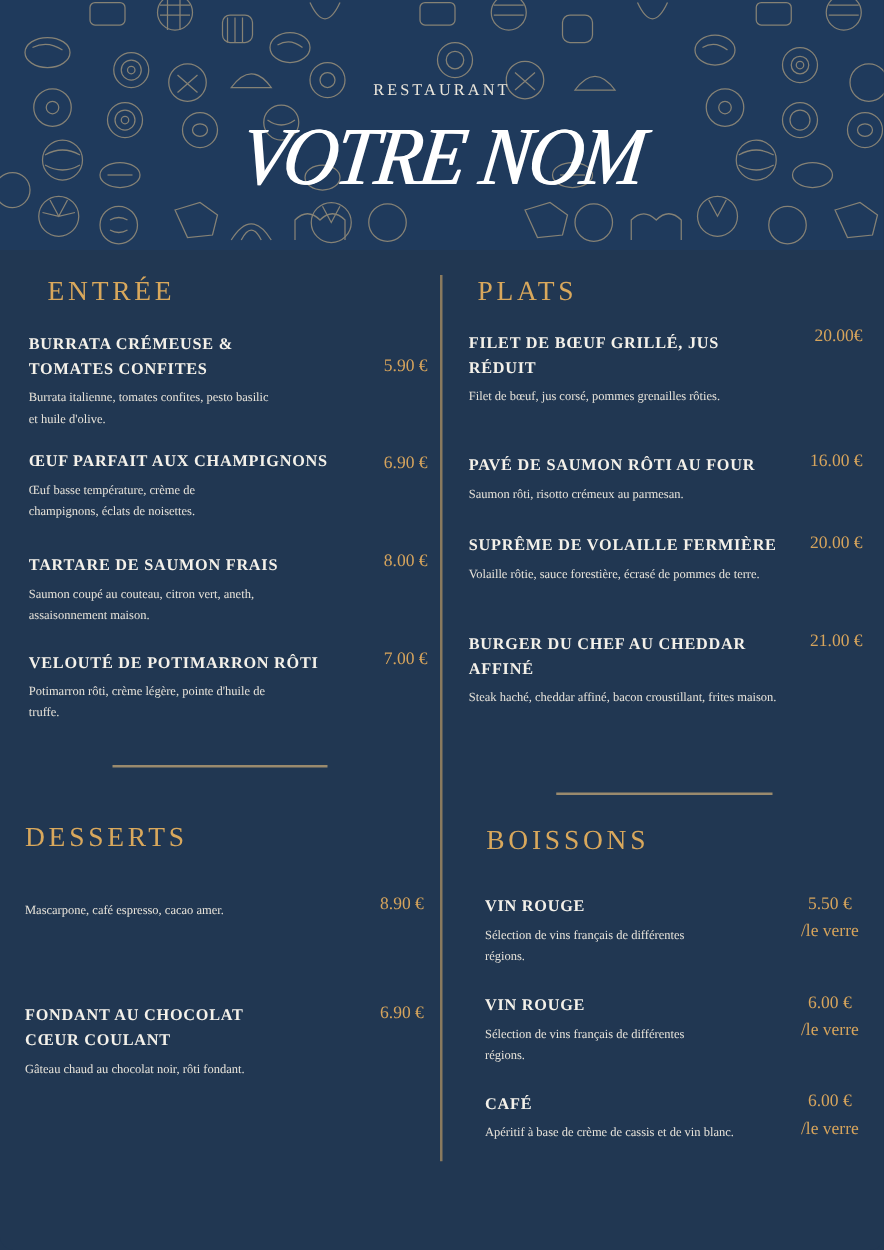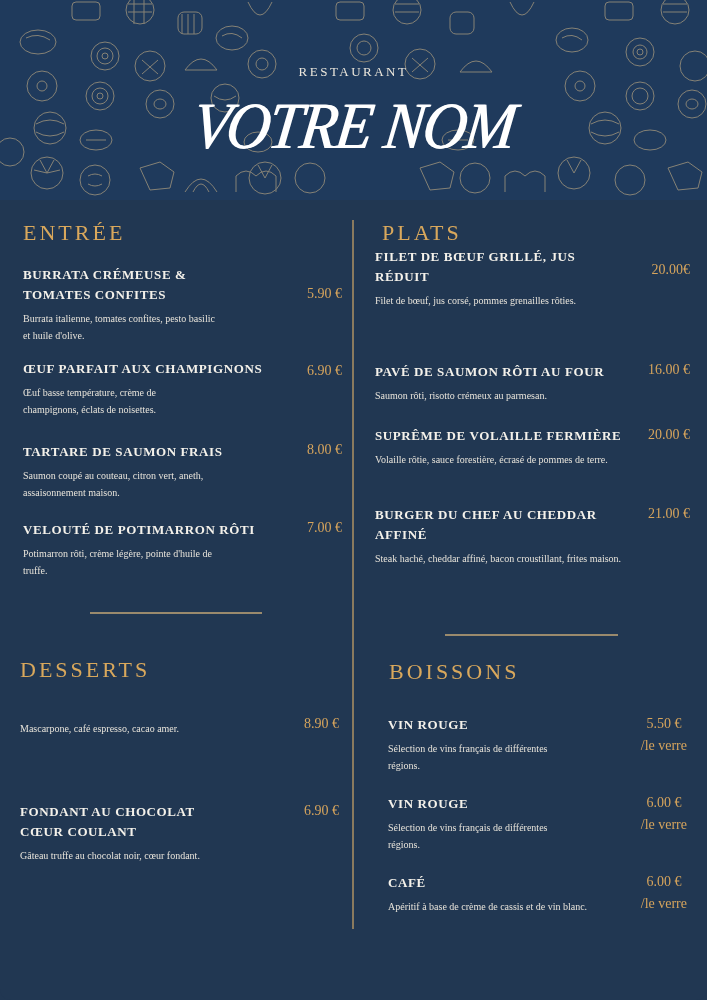--- a/index.html
+++ b/index.html
@@ -161,21 +161,21 @@
       </g>
     </svg>
     <div class="header-restaurant">RESTAURANT</div>
     <div class="header-name">VOTRE NOM</div>
   </div>
 
   <div class="vline"></div>
   <div class="hline" style="left:90px; top:612px; width:172px;"></div>
   <div class="hline" style="left:445px; top:634px; width:173px;"></div>
 
-  <div class="section-title" style="left:23px; top:220px;">ENTRÉE</div>
+  <div class="section-title" style="left:38px; top:220px;">ENTRÉE</div>
 
   <div class="item" style="left:23px; top:265px; width:220px;">
     <div class="item-name">BURRATA CRÉMEUSE &amp; TOMATES CONFITES</div>
     <div class="item-desc" style="width:195px;">Burrata italienne, tomates confites, pesto basilic et huile d'olive.</div>
   </div>
   <div class="item-price" style="right:365px; top:286px;">5.90 €</div>
 
   <div class="item" style="left:23px; top:359px; width:260px;">
     <div class="item-name">ŒUF PARFAIT AUX CHAMPIGNONS</div>
     <div class="item-desc" style="width:190px;">Œuf basse température, crème de champignons, éclats de noisettes.</div>
@@ -189,21 +189,21 @@
   <div class="item-price" style="right:365px; top:442px;">8.00 €</div>
 
   <div class="item" style="left:23px; top:520px; width:260px;">
     <div class="item-name">VELOUTÉ DE POTIMARRON RÔTI</div>
     <div class="item-desc" style="width:200px;">Potimarron rôti, crème légère, pointe d'huile de truffe.</div>
   </div>
   <div class="item-price" style="right:365px; top:520px;">7.00 €</div>
 
   <div class="section-title" style="left:382px; top:220px;">PLATS</div>
 
-  <div class="item" style="left:375px; top:247px; width:220px;">
+  <div class="item" style="left:375px; top:264px; width:220px;">
     <div class="item-name">FILET DE BŒUF GRILLÉ, JUS RÉDUIT</div>
     <div class="item-desc" style="width:230px;">Filet de bœuf, jus corsé, pommes grenailles rôties.</div>
   </div>
   <div class="item-price" style="right:17px; top:262px;">20.00€</div>
 
   <div class="item" style="left:375px; top:362px; width:250px;">
     <div class="item-name">PAVÉ DE SAUMON RÔTI AU FOUR</div>
     <div class="item-desc" style="width:250px;">Saumon rôti, risotto crémeux au parmesan.</div>
   </div>
   <div class="item-price" style="right:17px; top:362px;">16.00 €</div>
@@ -222,21 +222,21 @@
 
   <div class="section-title" style="left:20px; top:657px;">DESSERTS</div>
 
   <div class="item" style="left:20px; top:715px; width:260px;">
     <div class="item-desc" style="width:185px;">Mascarpone, café espresso, cacao amer.</div>
   </div>
   <div class="item-price" style="right:368px; top:716px;">8.90 €</div>
 
   <div class="item" style="left:20px; top:802px; width:210px;">
     <div class="item-name">FONDANT AU CHOCOLAT CŒUR COULANT</div>
-    <div class="item-desc" style="width:200px;">Gâteau truffe au chocolat noir, cœur fondant.</div>
+    <div class="item-desc" style="width:200px;">Gâteau chaud au chocolat noir, rôti fondant.</div>
   </div>
   <div class="item-price" style="right:368px; top:803px;">6.90 €</div>
 
   <div class="section-title" style="left:389px; top:659px;">BOISSONS</div>
 
   <div class="item" style="left:388px; top:715px; width:200px;">
     <div class="item-name">VIN ROUGE</div>
     <div class="item-desc" style="width:160px;">Sélection de vins français de différentes régions.</div>
   </div>
   <div class="item-price" style="right:20px; top:716px;">

